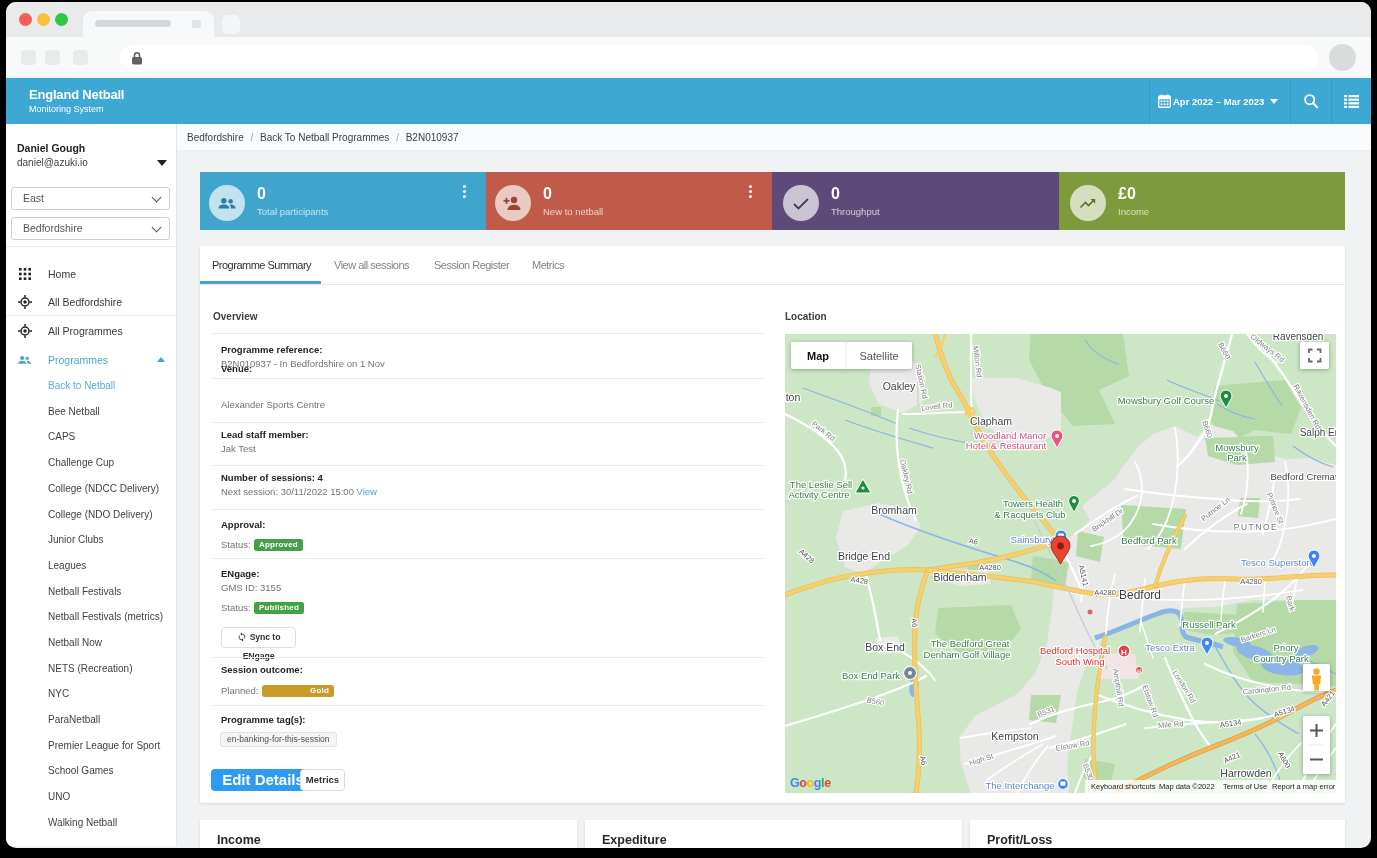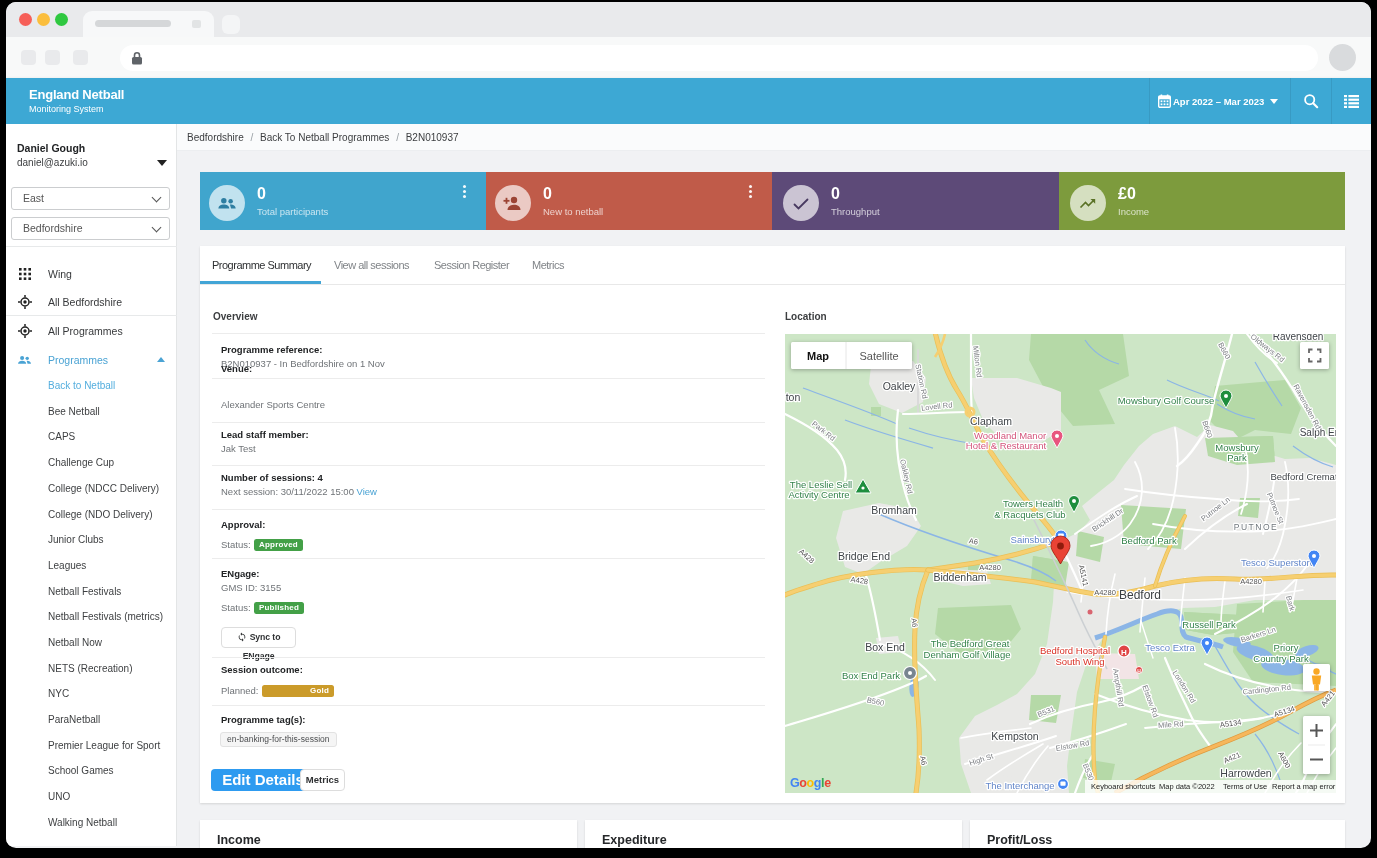--- a/index.html
+++ b/index.html
@@ -132,21 +132,21 @@
           <rect x="4.7" y="0" width="2.6" height="2.6"></rect>
           <rect x="9.4" y="0" width="2.6" height="2.6"></rect>
           <rect x="0" y="4.7" width="2.6" height="2.6"></rect>
           <rect x="4.7" y="4.7" width="2.6" height="2.6"></rect>
           <rect x="9.4" y="4.7" width="2.6" height="2.6"></rect>
           <rect x="0" y="9.4" width="2.6" height="2.6"></rect>
           <rect x="4.7" y="9.4" width="2.6" height="2.6"></rect>
           <rect x="9.4" y="9.4" width="2.6" height="2.6"></rect>
         </g>
       </svg>
-  <div class="abs navitem" style="top:268px;">Wing</div>
+  <div class="abs navitem" style="top:268px;">Home</div>
   <svg class="abs" style="left:18px;top:295px;" width="14" height="14" viewBox="0 0 14 14">
         <circle cx="7" cy="7" r="4" fill="none" stroke="#222" stroke-width="1.5"></circle>
         <circle cx="7" cy="7" r="1.7" fill="#222"></circle>
         <g stroke="#222" stroke-width="1.5">
           <line x1="7" y1="0" x2="7" y2="2.4"></line>
           <line x1="7" y1="11.6" x2="7" y2="14"></line>
           <line x1="0" y1="7" x2="2.4" y2="7"></line>
           <line x1="11.6" y1="7" x2="14" y2="7"></line>
         </g>
       </svg>

